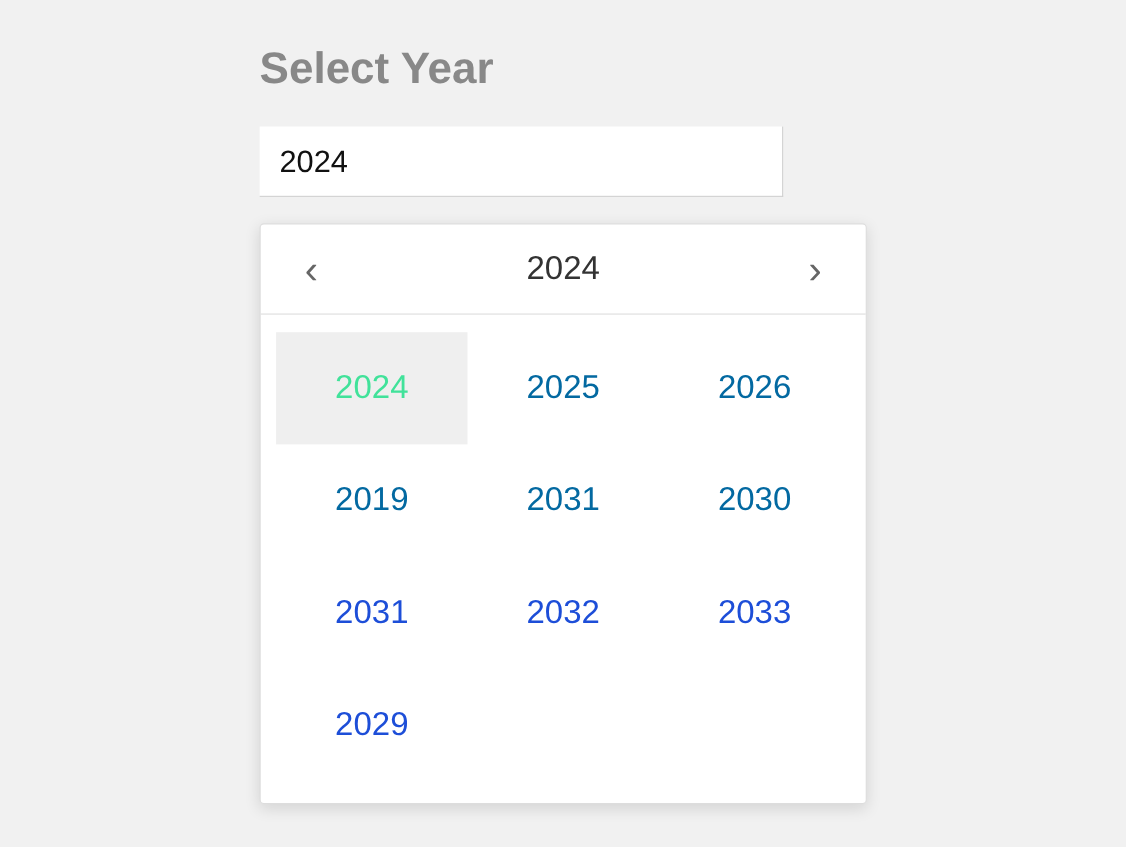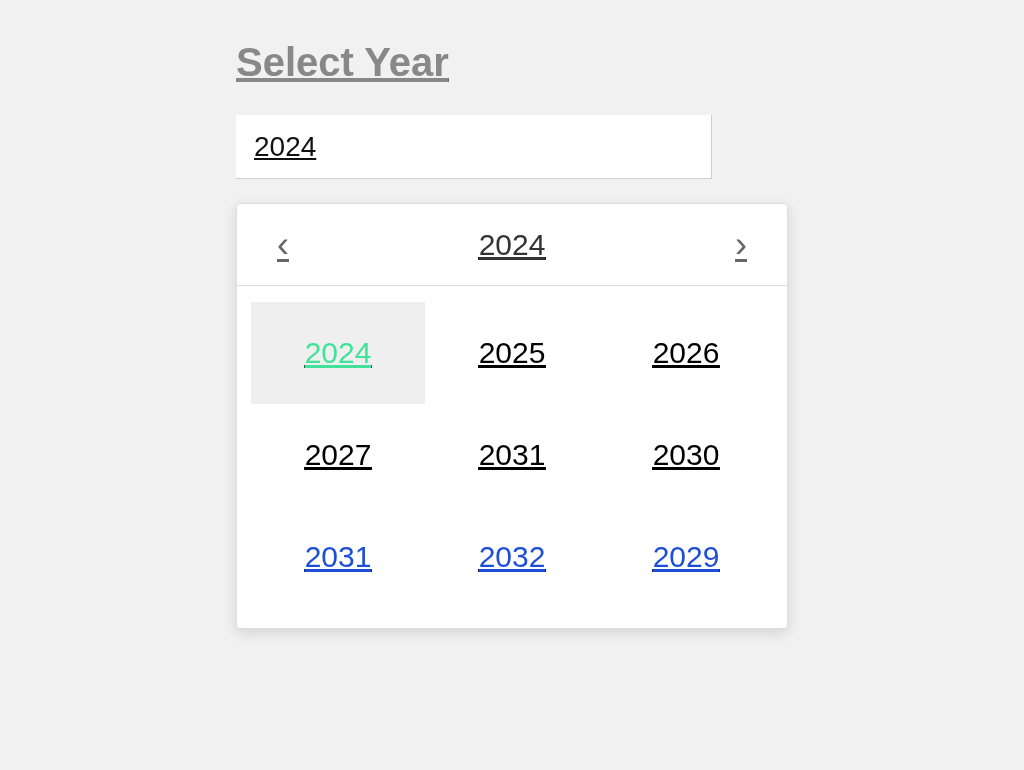--- a/index.html
+++ b/index.html
@@ -1,19 +1,18 @@
 <!DOCTYPE html>
 <html><head>
   <meta charset="utf-8">
   <style>
     * {
       box-sizing: border-box;
       margin: 0;
       padding: 0;
-      text-decoration: underline;
     }
     body {
       background: #f1f1f1;
       font-family: -apple-system, BlinkMacSystemFont, "Segoe UI", Arial, sans-serif;
       width: 1024px;
       height: 770px;
       overflow: hidden;
     }
     .container {
       padding-left: 236px;
@@ -72,21 +71,21 @@
       display: grid;
       grid-template-columns: repeat(3, 1fr);
       padding: 16px 14px 20px 14px;
     }
     .year-cell {
       height: 102px;
       display: flex;
       align-items: center;
       justify-content: center;
       font-size: 30px;
-      color: #000000;
+      color: #0369a1;
       cursor: pointer;
       background: none;
       border: none;
       font-family: inherit;
     }
     .year-cell.selected {
       background: #efefef;
       color: #41e29a;
       font-weight: 500;
     }
@@ -110,21 +109,22 @@
       </button>
       <span class="header-year">2024</span>
       <button class="nav-btn">
         <span>›</span>
       </button>
     </div>
     <div class="year-grid">
       <button class="year-cell selected">2024</button>
       <button class="year-cell">2025</button>
       <button class="year-cell">2026</button>
-      <button class="year-cell">2027</button>
+      <button class="year-cell">2019</button>
       <button class="year-cell">2031</button>
       <button class="year-cell">2030</button>
       <button class="year-cell disabled">2031</button>
       <button class="year-cell disabled">2032</button>
+      <button class="year-cell disabled">2033</button>
       <button class="year-cell disabled">2029</button>
     </div>
   </div>
 </div>
 
 </body></html>

